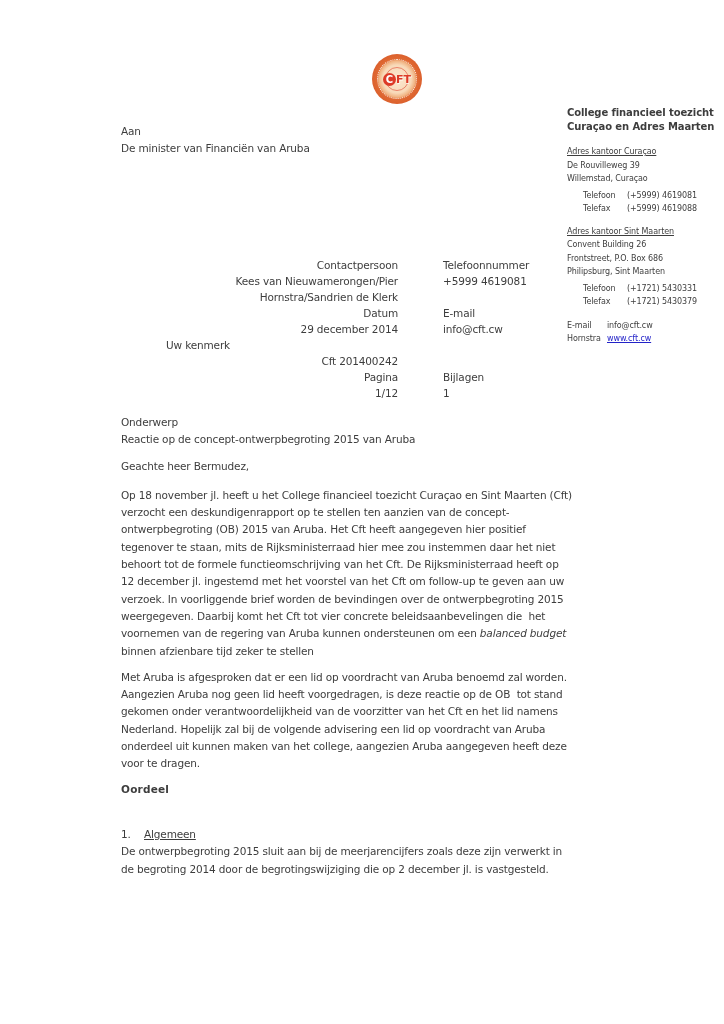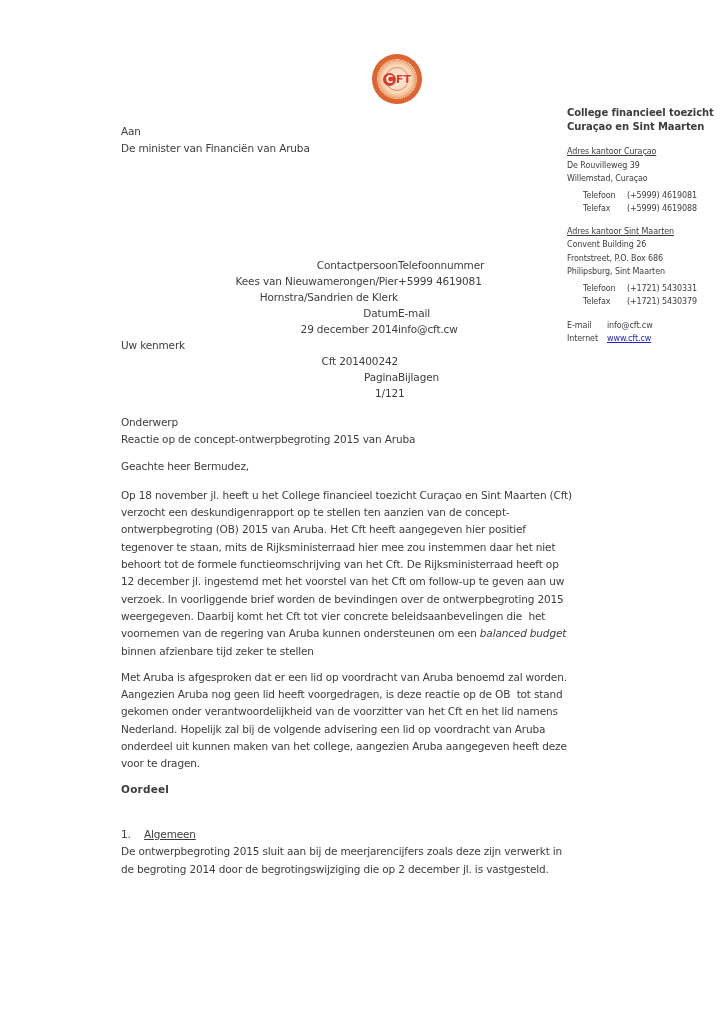--- a/index.html
+++ b/index.html
@@ -66,21 +66,21 @@
   .main {
     position: absolute; left: 121px; top: 123px; width: 512px;
     font-size: 10.5px; letter-spacing: -0.15px; line-height: 17.3px;
   }
   .line { white-space: pre; }
   .addressee .line { line-height: 17px; }
 
   .meta { margin-top: 100px; }
   .meta-row { display: flex; height: 16px; line-height: 16px; }
   .meta-left { width: 277px; flex: 0 0 277px; white-space: pre; text-align: right; }
-  .meta-right { white-space: pre; }
+  .meta-right { white-space: pre; margin-left: 45px; }
 
   .subject-block { margin-top: 13px; }
   .salutation { margin-top: 9px; }
   .para1 { margin-top: 12px; }
   .para2 { margin-top: 9px; }
   .italic { font-style: italic; }
 
   .oordeel-heading { margin-top: 8px; font-weight: bold; letter-spacing: 0.2px; }
   .section1 { margin-top: 28px; }
   .section-head { white-space: pre; }
@@ -95,21 +95,21 @@
   <div class="logo">
     <span class="logo-text">
       <span class="logo-c">C</span>
       <span class="logo-ft">FT</span>
     </span>
   </div>
 
   <div class="sidebar">
     <div class="org">
       <div>College financieel toezicht</div>
-      <div>Curaçao en Sint Maarten</div>
+      <div>Curaçao en Adres Maarten</div>
     </div>
 
     <div class="office">
       <div class="office-heading">Adres kantoor Curaçao</div>
       <div>De Rouvilleweg 39</div>
       <div>Willemstad, Curaçao</div>
       <div class="contact-rows">
         <div class="contact-row">
           <span class="lbl">Telefoon</span>
           <span class="val">(+5999) 4619081</span>
@@ -137,21 +137,21 @@
         </div>
       </div>
     </div>
 
     <div class="email-block">
       <div class="email-row">
         <span class="lbl">E-mail</span>
         <span class="val">info@cft.cw</span>
       </div>
       <div class="email-row">
-        <span class="lbl">Internet</span>
+        <span class="lbl">Hornstra</span>
         <span class="val weblink">www.cft.cw</span>
       </div>
     </div>
   </div>
 
   <div class="main">
 
     <div class="addressee">
       <div class="line">Aan</div>
       <div class="line">De minister van Financiën van Aruba</div>

